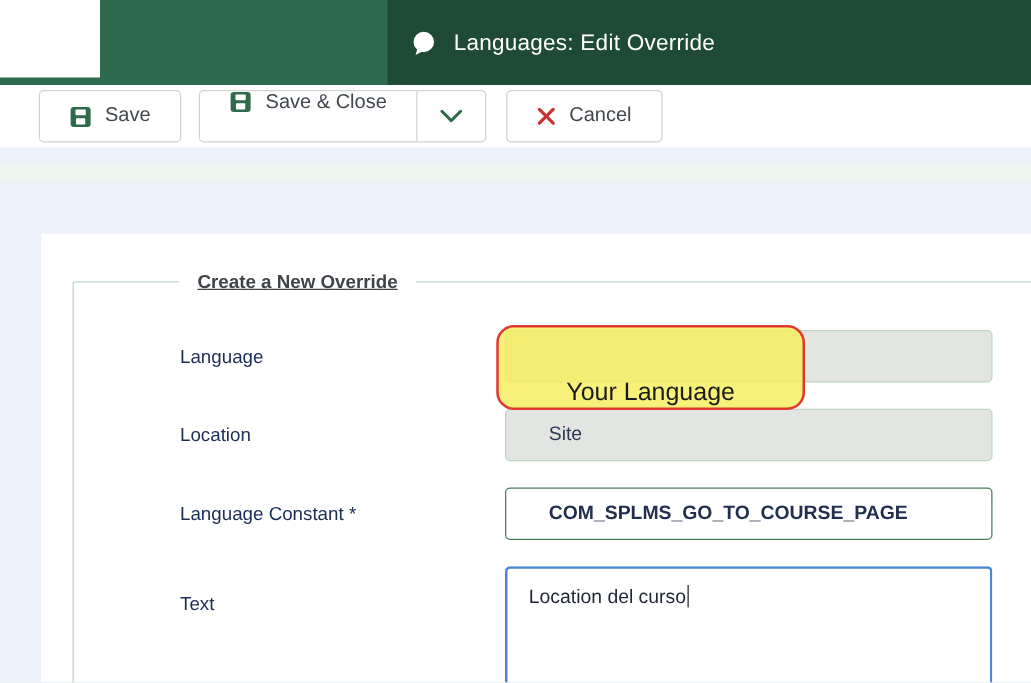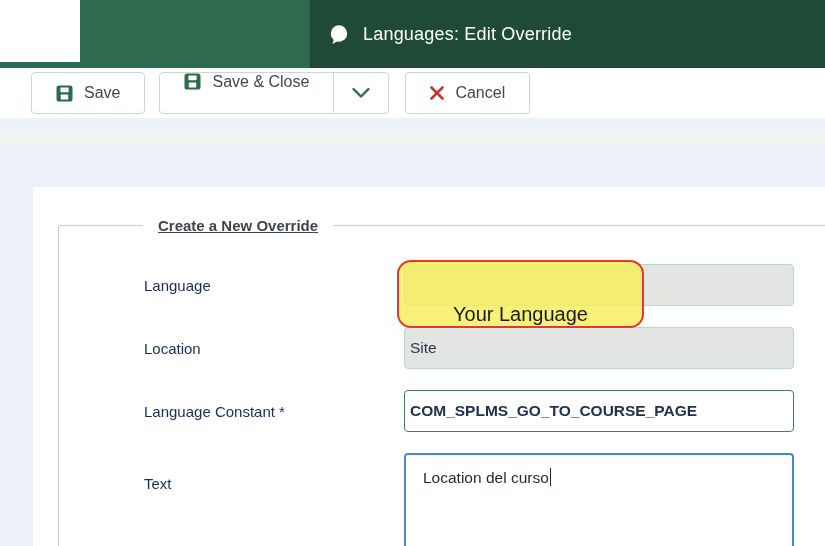--- a/index.html
+++ b/index.html
@@ -79,21 +79,21 @@
     display:flex; align-items:center; margin-bottom:21px;margin-left:45px;
   }
   .form-row.row-text { align-items:flex-start; }
   .field-label {
     width:260px; flex:0 0 260px;
     font-size:15px; color:#1c2d56;
   }
   .row-text .field-label { margin-top:22px; }
   .field-input {
     flex:1; height:42px; border-radius:4px;
-    display:flex; align-items:center; padding:0 5px;
+    display:flex; align-items:center; padding:0 34px;
     font-size:15.5px;
   }
   .input-disabled {
     background:#e3e5e3; border:1px solid #bcd6c4; color:#2c3850;
   }
   .input-active {
     background:#ffffff; border:1px solid #4a7c59; color:#22304e;font-weight:bold;
   }
   .textarea-focus {
     flex:1; height:130px; border-radius:4px 4px 0 0;

